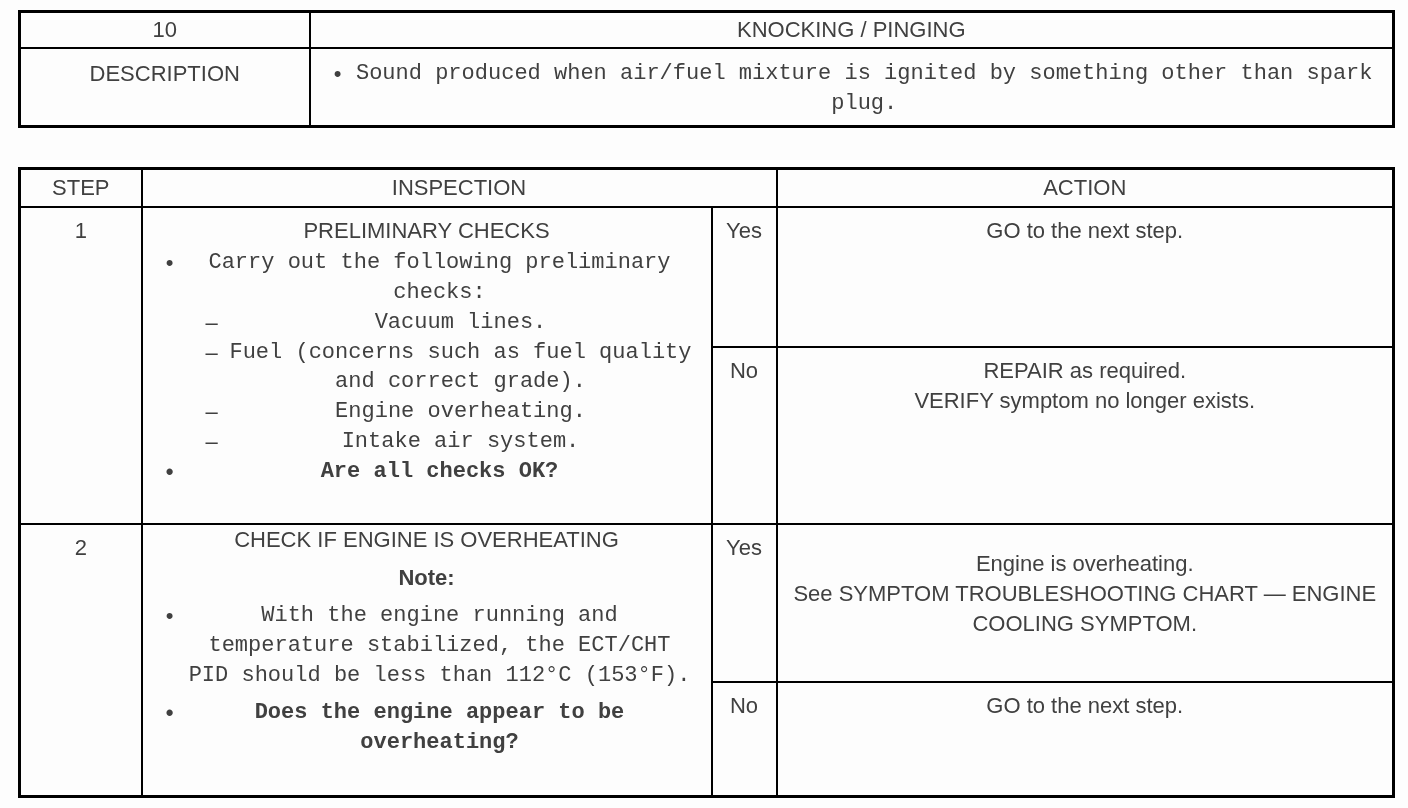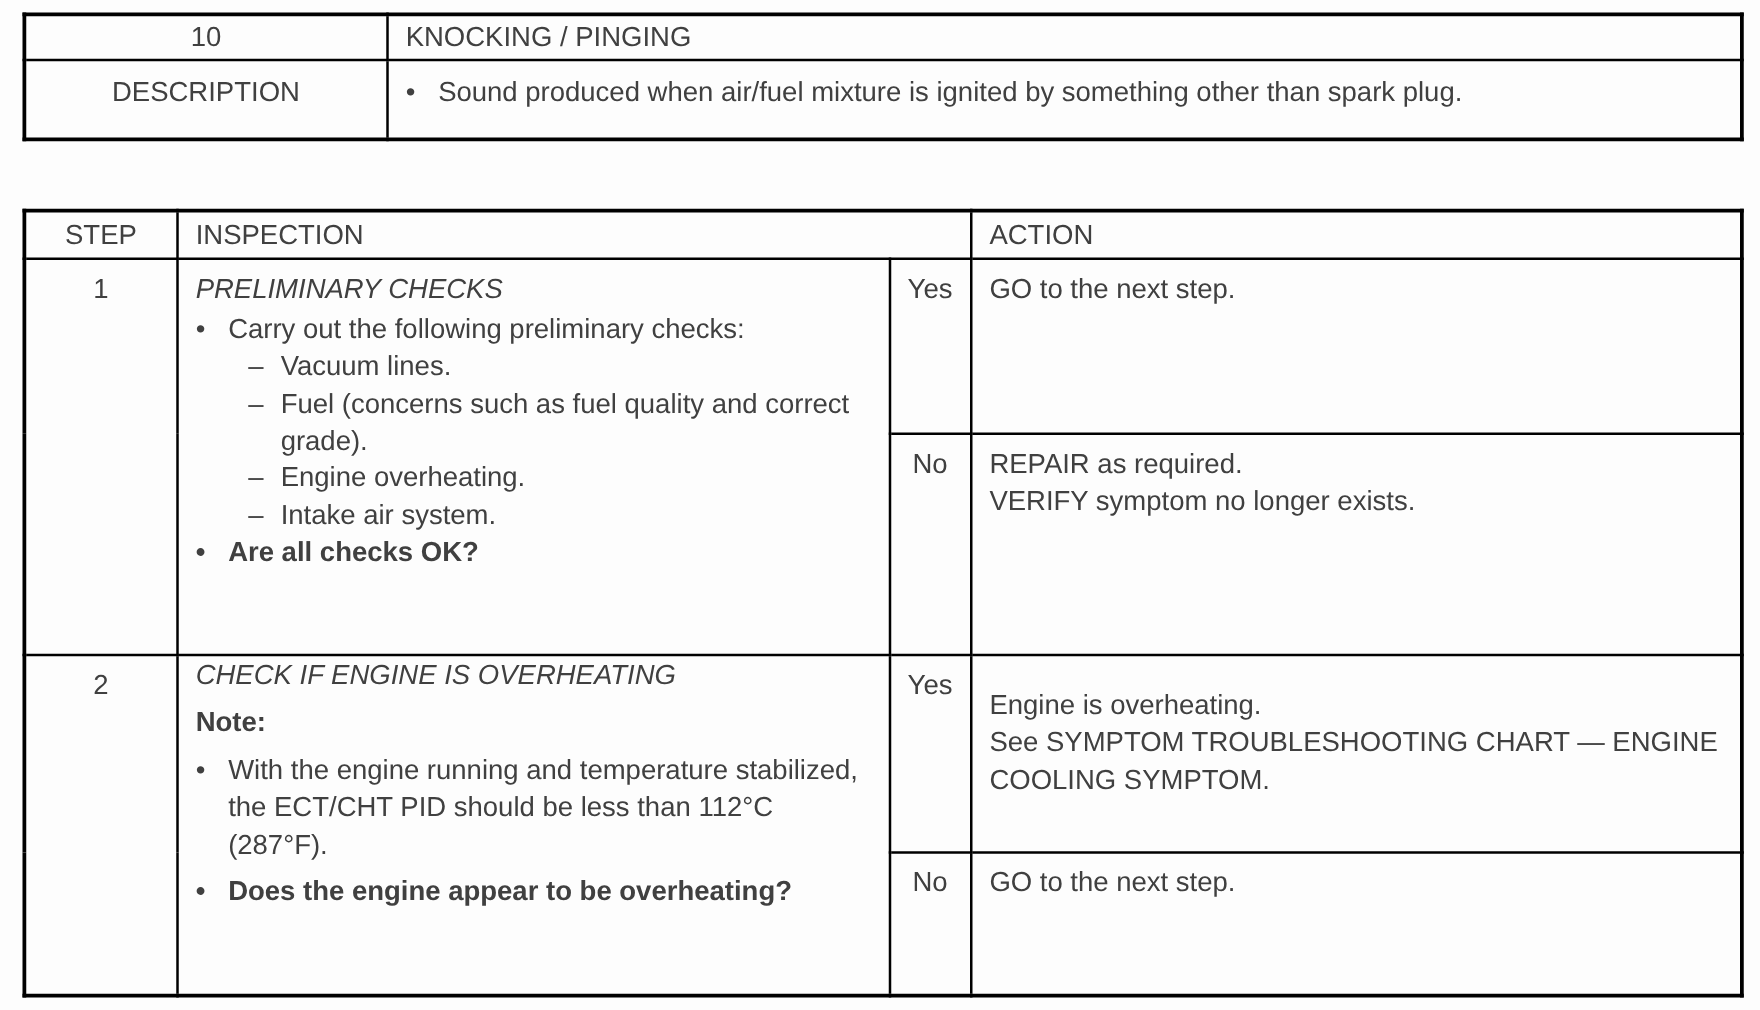--- a/index.html
+++ b/index.html
@@ -17,39 +17,39 @@
     border-collapse: collapse;
     table-layout: fixed;
     border: 3px solid #000;
   }
   td, th {
     border: 2px solid #000;
     vertical-align: top;
     font-size: 22px;
     line-height: 1.36;
     font-weight: 400;
-    text-align: left;
+    text-align: center;
     padding: 6px 14px;
     overflow: hidden;
   }
   .header-table { position: absolute; left: 18px; top: 10px; width: 1374px; }
   .diag-table   { position: absolute; left: 18px; top: 167px; width: 1374px; }
 
   .center { text-align: center; }
   .vmid   { vertical-align: middle; }
   .bold   { font-weight: 700; }
 
   
   .brow { display: flex; align-items: flex-start; }
   .mark { flex: 0 0 26px; }
-  .btxt { flex: 1 1 auto; }
+  .btxt { flex: 1 1 auto; font-family: Liberation Mono, monospace; }
   .dash-block { margin-left: 42px; }
   .gap-sm { margin-top: 8px; }
 
-  .step-title { margin-bottom: 2px; font-style: italic; }
+  .step-title { margin-bottom: 2px; }
   .action-line { display: block; }
 </style>
 </head>
 <body>
 
 <div class="page">
 
   <table class="header-table">
     <colgroup>
         <col style="width:290px">
@@ -131,21 +131,21 @@
       </td>
     </tr>
 
     <tr style="height:158px">
       <td rowspan="2" class="center" style="padding-top:8px">2</td>
       <td rowspan="2" style="padding-top:0">
         <div class="step-title">CHECK IF ENGINE IS OVERHEATING</div>
         <div class="bold gap-sm">Note:</div>
         <div class="brow gap-sm">
           <span class="mark">•</span>
-          <span class="btxt">With the engine running and temperature stabilized, the ECT/CHT PID should be less than 112°C (287°F).</span>
+          <span class="btxt">With the engine running and temperature stabilized, the ECT/CHT PID should be less than 112°C (153°F).</span>
         </div>
         <div class="brow bold gap-sm">
           <span class="mark">•</span>
           <span class="btxt">Does the engine appear to be overheating?</span>
         </div>
       </td>
       <td class="center" style="padding:8px 4px">Yes</td>
       <td style="padding-top:24px">
         <span class="action-line">Engine is overheating.</span>
         <span class="action-line">See SYMPTOM TROUBLESHOOTING CHART — ENGINE COOLING SYMPTOM.</span>

